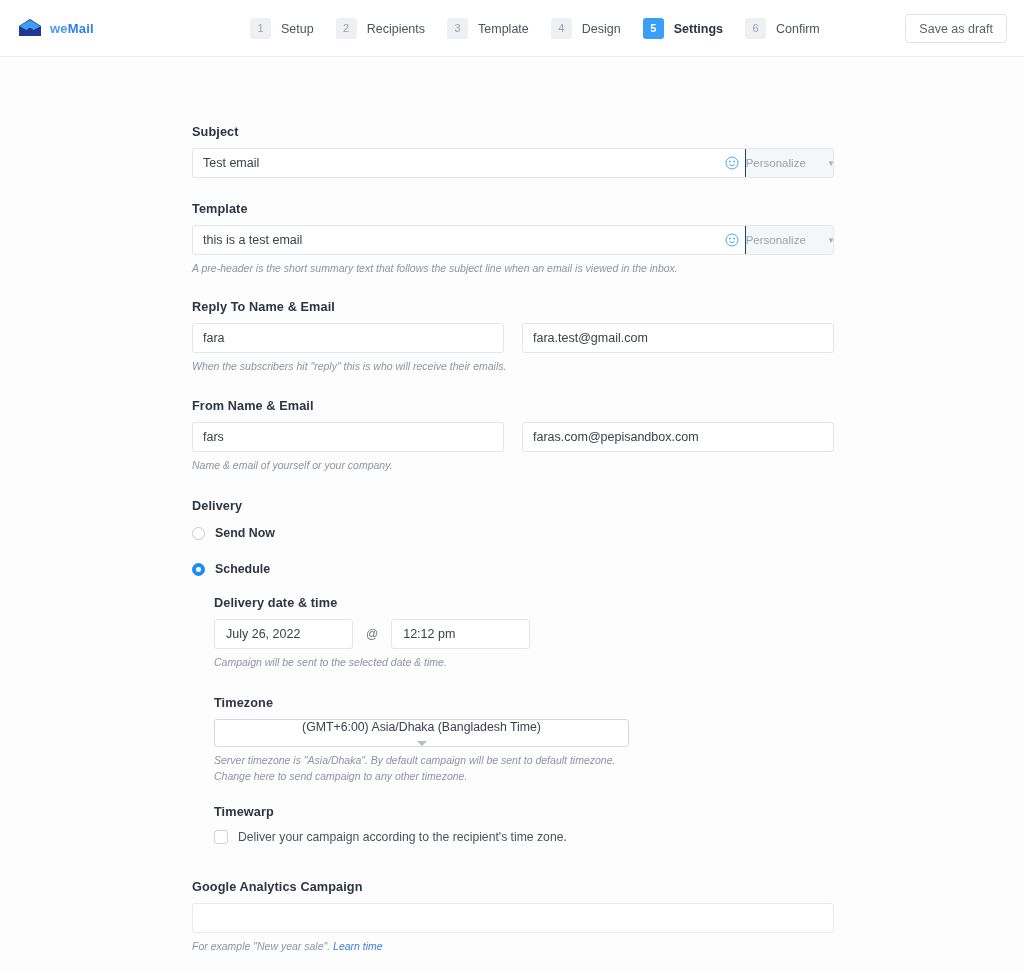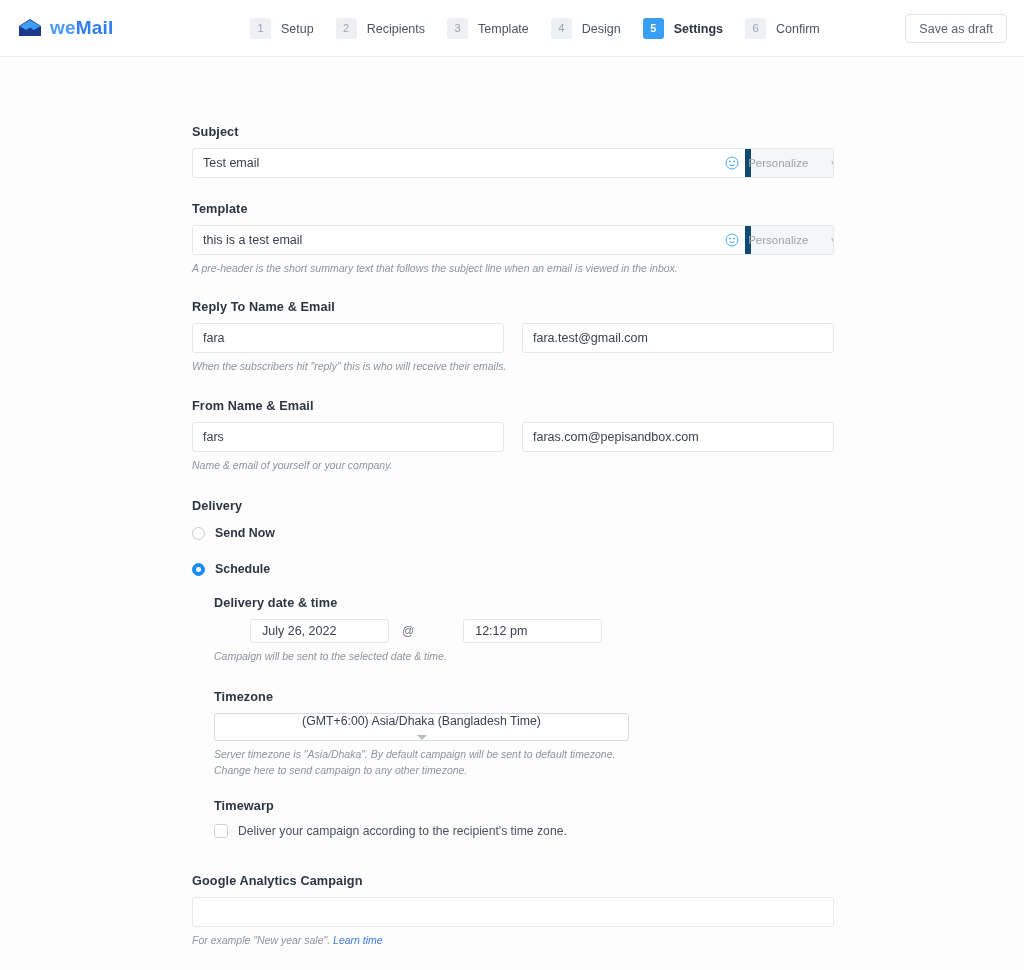--- a/index.html
+++ b/index.html
@@ -15,21 +15,21 @@
   
   .header {
     position: relative;
     height: 57px;
     background: #ffffff;
     border-bottom: 1px solid #eceef1;
     display: flex; align-items: center;
   }
   .logo { display: flex; align-items: center; margin-left: 17px; gap: 7px; }
   .logo-mark { width: 26px; height: 20px; position: relative; display:block; }
-  .logo-text { font-size: 19px; font-weight: 700; color: #2f7ef0; letter-spacing: .2px; }
+  .logo-text { font-size: 13px; font-weight: 700; color: #2f7ef0; letter-spacing: .2px; }
   .logo-text .we { color: #4a9af5; }
 
   .steps {
     position: absolute; left: 250px; top: 0; height: 57px;
     display: flex; align-items: center; gap: 0px;
   }
   .step { display: flex; align-items: center; }
   .step-badge {
     width: 21px; height: 21px; border-radius: 3px;
     background: #eef0f3; color: #9aa3ad;
@@ -78,21 +78,21 @@
   }
   .input-with-addon .val {
     flex: 1; display: flex; align-items: center; padding: 0 10px;
     font-size: 12.5px; color: #3a424d;
   }
   .emoji-btn {
     width: 26px; display: flex; align-items: center; justify-content: center;
     cursor: pointer;
   }
   .personalize {
-    width: 88px; background: #f4f6f8; border-left: 6px solid #0c4a6e;
+    width: 88px; background: #f4f6f8; border-left: 1px solid #0c4a6e;
     display: flex; align-items: center; justify-content: center; gap: 23px;
     font-size: 11.5px; color: #9ba3ac; cursor: pointer;
   }
   .caret-sm { font-size: 9px; color: #a8afb8; }
 
   .two-col { display: flex; gap: 18px; width: 642px; }
   .two-col .text-input { width: 312px; flex: none; }
 
   .section { margin-bottom: 0; }
 
@@ -106,23 +106,23 @@
   }
   .radio.checked { border-color: #1a8cf5; background: #1a8cf5; }
   .radio.checked::after {
     content: ""; width: 4.5px; height: 4.5px; border-radius: 50%; background: #fff;
   }
   .radio-label { font-size: 12.4px; font-weight: 700; color: #2c3542; }
 
   .indent { margin-left: 22px; }
 
   .sm-input {
-    height: 24px; border: 1px solid #e3e6ea; border-radius: 3px; background: #fff;
+    height: 30px; border: 1px solid #e3e6ea; border-radius: 3px; background: #fff;
     padding: 0 11px; font-size: 12.5px; color: #3a424d;
-    display: flex; align-items: center; margin-left: 36px;
+    display: flex; align-items: center;
   }
   .at-sign { font-size: 12px; color: #6e767f; }
 
   .select-box {
     width: 415px; height: 28px; border: 1px solid #d7dbe0; border-radius: 3px;
     background: #fff; padding: 0 10px;
     display: flex; align-items: center; justify-content: space-between;
     font-size: 12.3px; color: #3a424d; cursor: pointer; flex-direction: column;
   }
   .tri-down {

